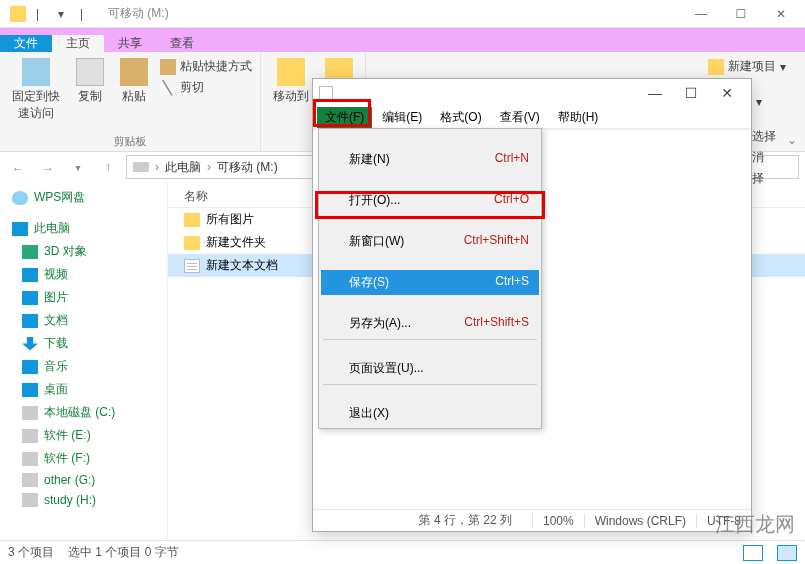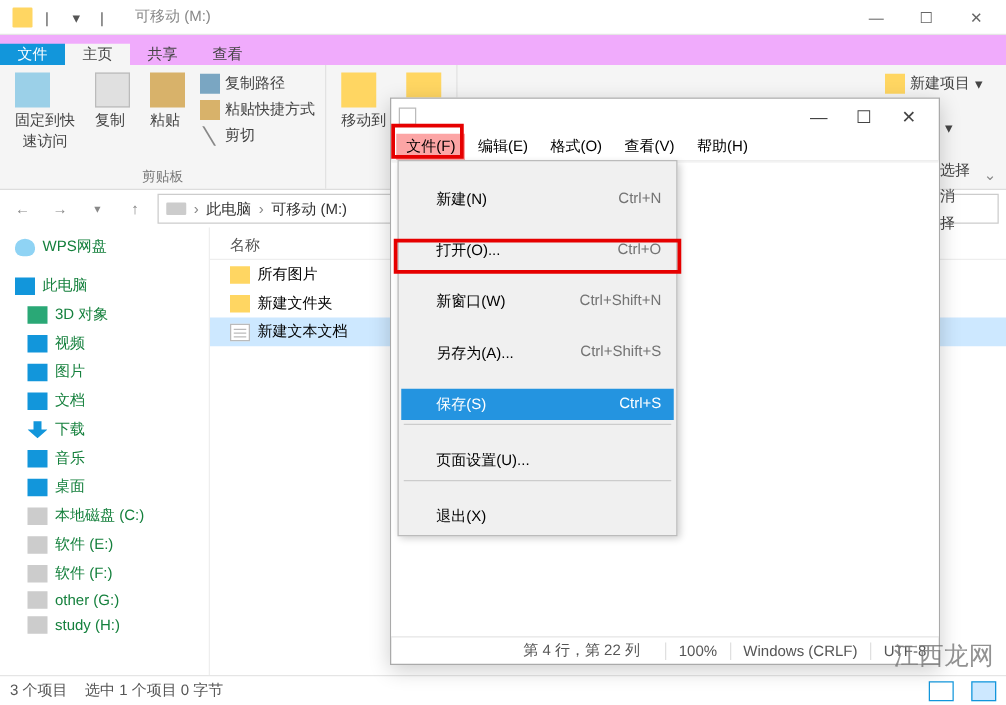--- a/index.html
+++ b/index.html
@@ -14,21 +14,21 @@
 
 .tabs { height: 24px; display: flex; align-items: flex-end; background: #f0abfc; }
 .tab { padding: 0 14px; display: flex; align-items: center; color: #444; }
 .tab.file { background: #1296db; color: #fff; }
 .tab.active { background: #f5f5f5; }
 
 .ribbon { height: 100px; background: #f5f5f5; border-bottom: 1px solid #ddd; display: flex; position: relative; }
 .rgroup { padding: 4px 8px 2px; border-right: 1px solid #e2e2e2; display: flex; flex-direction: column; }
 .rgroup .glabel { text-align: center; color: #777; font-size: 11px; margin-top: auto; }
 .rbtns { display: flex; gap: 8px; }
-.rbig { display: flex; flex-direction: column; gap: 2px; padding: 2px 4px; color: #444; }
+.rbig { display: flex; flex-direction: column; align-items: center; gap: 2px; padding: 2px 4px; color: #444; }
 .rbig .ico { width: 28px; height: 28px; }
 .rsmall { display: flex; align-items: center; gap: 4px; color: #444; padding: 2px 0; }
 .rsmall .ico { width: 16px; height: 16px; }
 .rcol { display: flex; flex-direction: column; }
 .ico-pin { background: #9bd0e8; }
 .ico-copy { background: #e0e0e0; border: 1px solid #bbb; }
 .ico-paste { background: #d8b26a; }
 .ico-cut { background: linear-gradient(#888,#888); clip-path: polygon(20% 0,80% 100%,70% 100%,10% 0); }
 .ico-folder { background: #ffd662; }
 .ico-open { background: #ffd662; }
@@ -72,30 +72,30 @@
 .status .viewbtn { width: 20px; height: 16px; border: 1px solid #1296db; }
 
 
 .notepad { position: absolute; left: 312px; top: 78px; width: 440px; height: 454px; background: #fff; border: 1px solid #aaa; box-shadow: 0 4px 16px rgba(0,0,0,0.2); }
 .np-title { height: 28px; display: flex; align-items: center; padding: 0 6px; }
 .np-title .ico { width: 14px; height: 14px; background: #fff; border: 1px solid #bbb; margin-right: 6px; }
 .np-title .spacer { flex: 1; }
 .np-title .wbtn { width: 36px; text-align: center; color: #444; font-size: 14px; }
 .np-menu { height: 22px; display: flex; align-items: center; padding: 0 4px; gap: 2px; border-bottom: 1px solid #eee; }
 .np-menu .mitem { padding: 2px 8px; }
-.np-menu .mitem.open { background: #fca5a5; }
+.np-menu .mitem.open { background: #15803d; }
 .np-body { position: absolute; top: 50px; bottom: 22px; left: 0; right: 0; background: #fff; border-top: 1px solid #eee; }
 .np-status { position: absolute; bottom: 0; left: 0; right: 0; height: 22px; border-top: 1px solid #e5e5e5; display: flex; align-items: center; color: #555; }
 .np-status div { padding: 0 10px; border-left: 1px solid #e0e0e0; }
 .np-status div:first-child { border-left: none; flex: 1; text-align: right; padding-right: 20px; }
 
 
 .dropdown { position: absolute; left: 318px; top: 128px; width: 224px; background: #f0f0f0; border: 1px solid #bbb; box-shadow: 2px 2px 6px rgba(0,0,0,0.2); padding: 2px; z-index: 50; }
 .dd-item { display: flex; padding: 4px 10px 4px 28px; margin-top: 16px; }
-.dd-item .short { margin-left: auto; color: #737373; }
+.dd-item .short { margin-left: auto; color: #b91c1c; }
 .dd-item.hl { background: #2494e0; color: #fff; }
 .dd-item.hl .short { color: #fff; }
 .dd-sep { height: 1px; background: #ccc; margin: 3px 2px; }
 
 
 .redbox { position: absolute; border: 3px solid #e60000; z-index: 60; pointer-events: none; }
 
 .watermark { position: absolute; right: 10px; bottom: 26px; color: #777; font-size: 20px; font-family: "SimSun"; opacity: 0.8; z-index: 70; }
 </style>
 </head>
@@ -130,24 +130,20 @@
         </div>
       <div class="rbig">
           <div class="ico ico-copy"></div>
           <span>复制</span>
         </div>
       <div class="rbig">
           <div class="ico ico-paste"></div>
           <span>粘贴</span>
         </div>
       <div class="rcol">
-        <div class="rsmall">
-            <div class="ico" style="background:#7aa6c2"></div>
-            <span>复制路径</span>
-          </div>
         <div class="rsmall">
             <div class="ico" style="background:#d8b26a"></div>
             <span>粘贴快捷方式</span>
           </div>
         <div class="rsmall">
             <div class="ico ico-cut"></div>
             <span>剪切</span>
           </div>
       </div>
     </div>
@@ -316,28 +312,28 @@
       <span class="short">Ctrl+N</span>
     </div>
     <div class="dd-item">
       <span>打开(O)...</span>
       <span class="short">Ctrl+O</span>
     </div>
     <div class="dd-item">
       <span>新窗口(W)</span>
       <span class="short">Ctrl+Shift+N</span>
     </div>
-    <div class="dd-item">
-      <span>另存为(A)...</span>
-      <span class="short">Ctrl+Shift+S</span>
-    </div>
     <div class="dd-item hl">
       <span>保存(S)</span>
       <span class="short">Ctrl+S</span>
     </div>
+    <div class="dd-item">
+      <span>另存为(A)...</span>
+      <span class="short">Ctrl+Shift+S</span>
+    </div>
     <div class="dd-sep"></div>
     <div class="dd-item">
       <span>页面设置(U)...</span>
     </div>
     <div class="dd-sep"></div>
     <div class="dd-item">
       <span>退出(X)</span>
     </div>
   </div>
 

